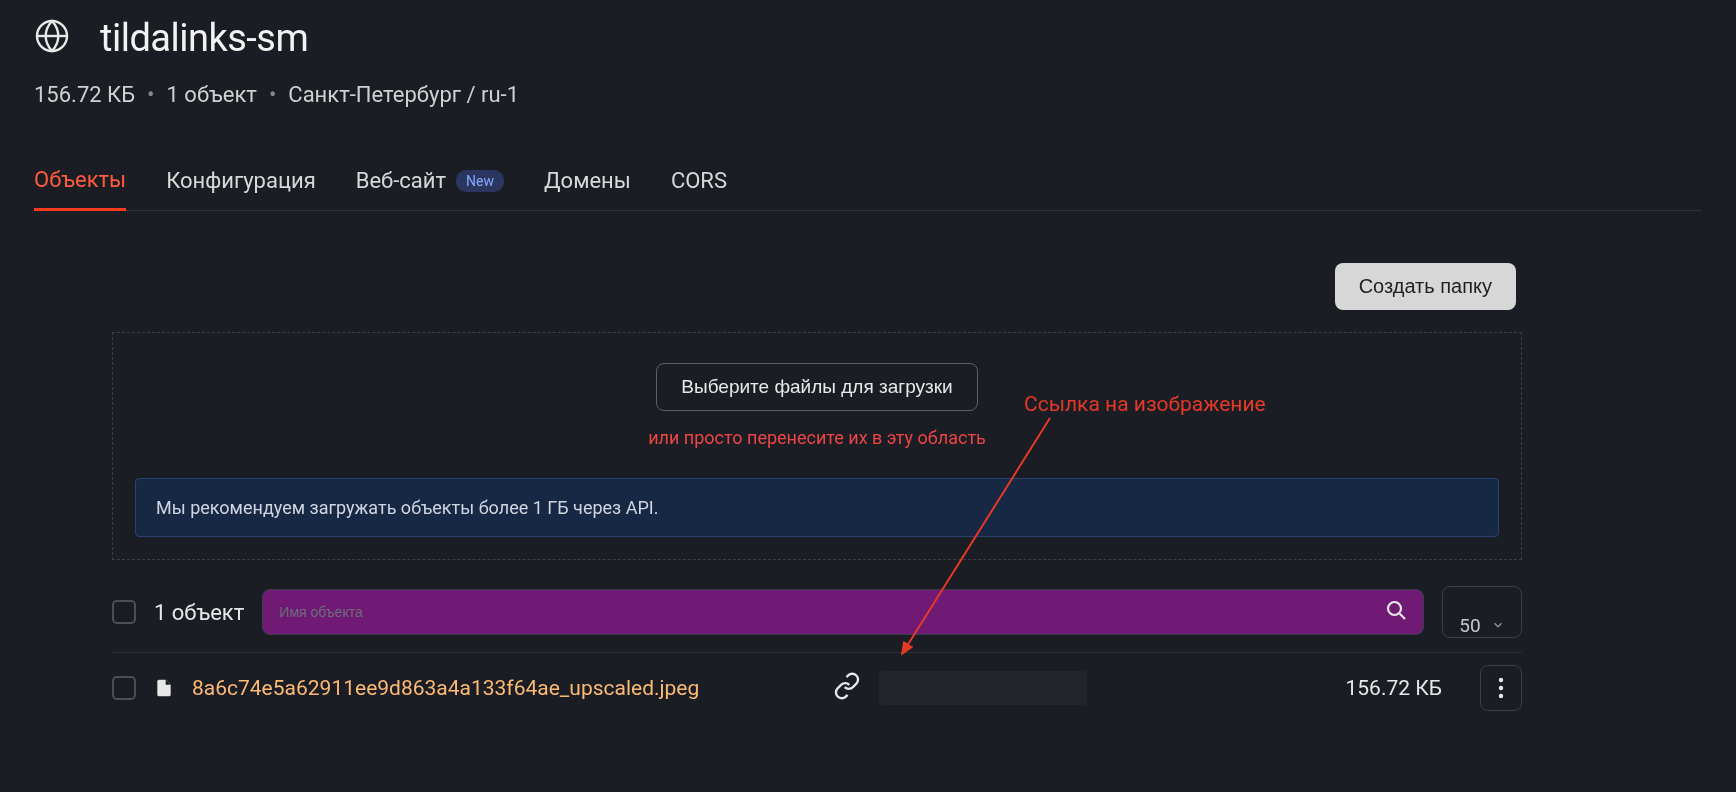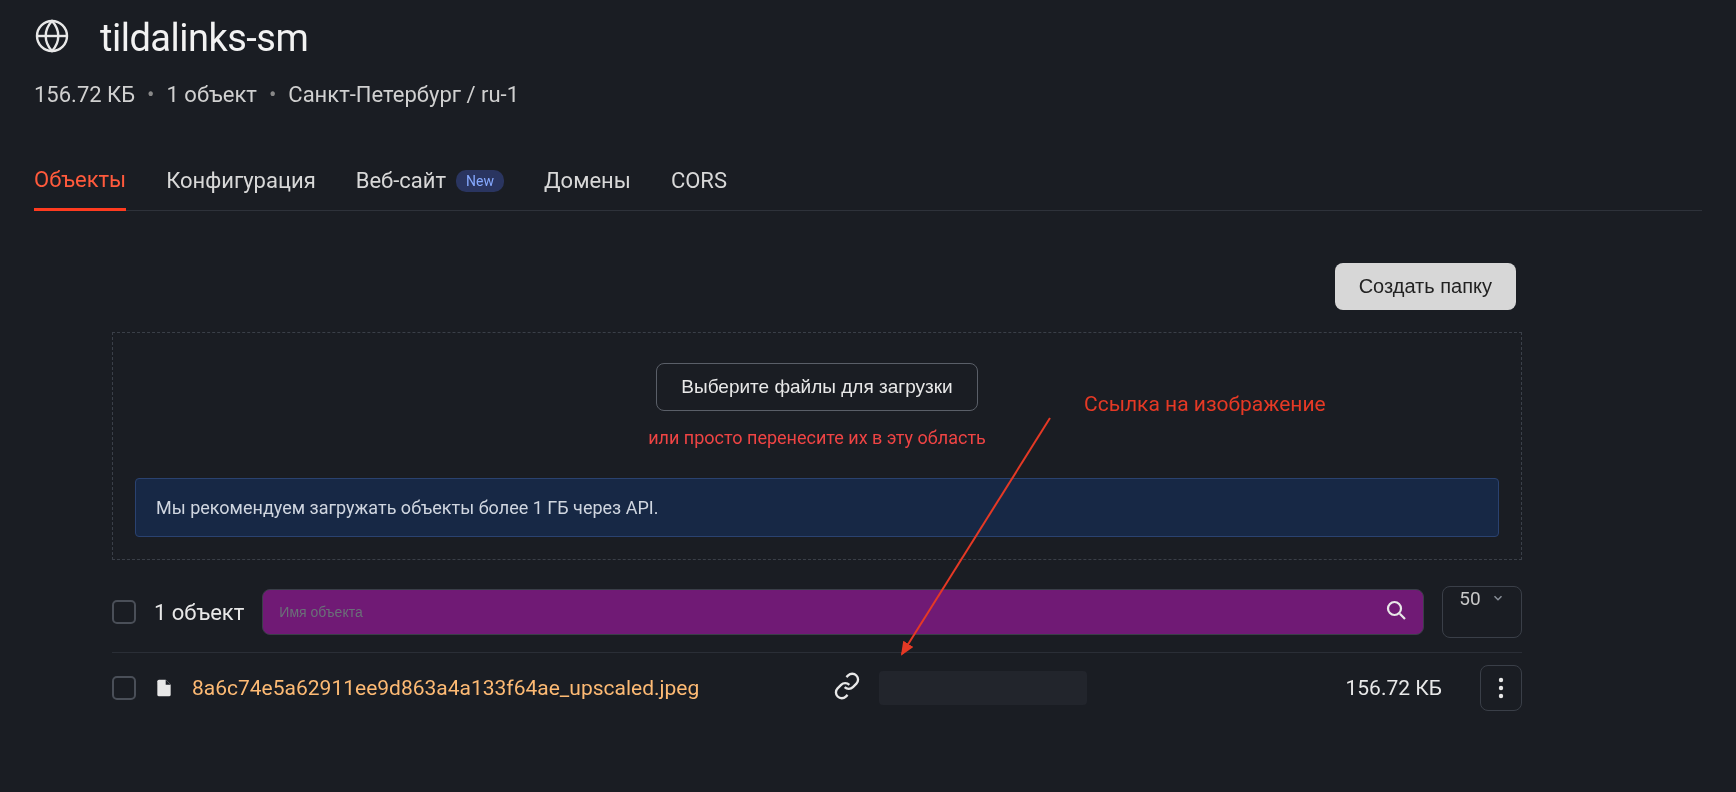--- a/index.html
+++ b/index.html
@@ -161,21 +161,21 @@
     right: 16px;
     top: 50%;
     transform: translateY(-50%);
   }
   .page-size {
     width: 80px;
     height: 52px;
     border: 1px solid #3a3f48;
     border-radius: 8px;
     display: flex;
-    align-items: flex-start;
+    align-items: flex-end;
     justify-content: center;
     gap: 10px;
     color: #c8c8c8;
     font-size: 19px;
     cursor: pointer;
     flex: none;
   }
 
   
   .file-row {
@@ -326,21 +326,21 @@
       <svg width="6" height="22" viewBox="0 0 6 22" fill="#e8e8e8">
         <circle cx="3" cy="3" r="2.2"></circle>
           <circle cx="3" cy="11" r="2.2"></circle>
           <circle cx="3" cy="19" r="2.2"></circle>
       </svg>
     </div>
   </div>
 
 </div>
 
-<div class="anno-label" style="left:1084px; top:392px;">Ссылка на изображение</div>
+<div class="anno-label" style="left:1024px; top:392px;">Ссылка на изображение</div>
 <svg class="anno-svg" style="left:890px; top:410px;" width="170" height="260">
   <defs>
     <marker id="ah" markerWidth="10" markerHeight="10" refX="6" refY="3" orient="auto">
       <path d="M0,0 L7,3 L0,6 Z" fill="#e53925"></path>
     </marker>
   </defs>
   <line x1="160" y1="8" x2="12" y2="244" stroke="#e53925" stroke-width="2" marker-end="url(#ah)"></line>
 </svg>
 
 </body></html>

